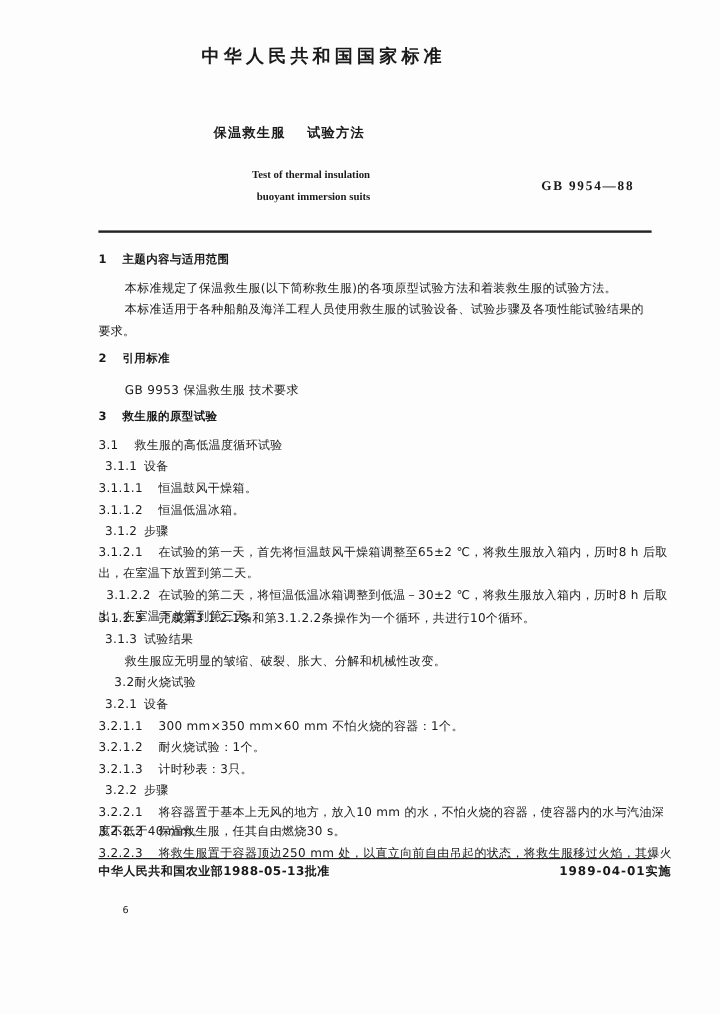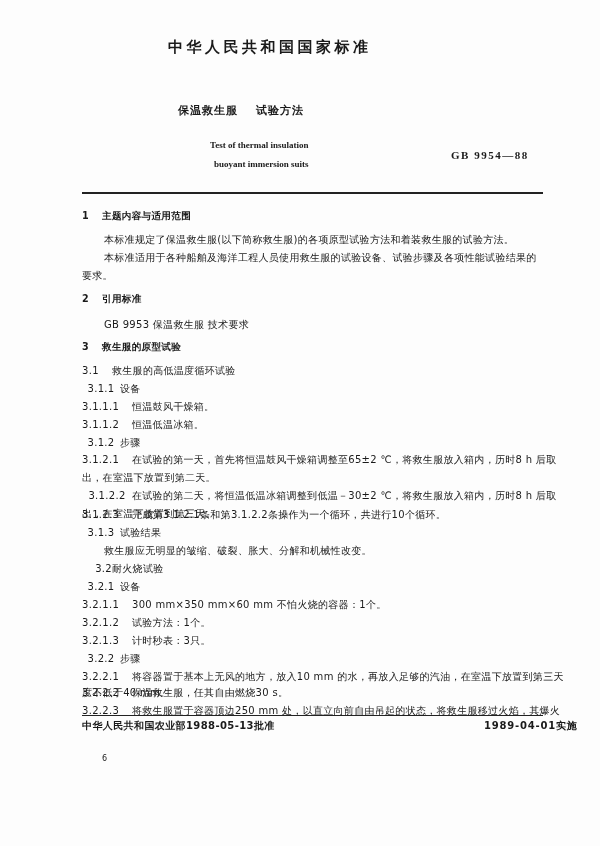--- a/index.html
+++ b/index.html
@@ -20,21 +20,21 @@
   .rule-bottom { left: 82px; top: 715px; width: 461px; height: 1.2px; }
   .line { position: absolute; left: 82px; font-size: 10px; white-space: nowrap; letter-spacing: 0.3px; }
   .line.indent { left: 104px; }
   .line.h1 { font-weight: bold; font-size: 9.6px; }
   .line .num { display: inline-block; }
   .line.h1 .num { width: 20px; }
   .line .num.w3 { width: 30px; }
   .line .num.w4 { width: 38px; text-align: center; }
   .line .num.w5 { width: 50px; }
   .footer-left { left: 82px; top: 719px; font-size: 10px; font-weight: bold; letter-spacing: 0.4px; }
-  .footer-right { left: 466px; top: 719px; font-size: 10px; font-weight: bold; letter-spacing: 0.8px; margin-left: 18px; }
+  .footer-right { left: 466px; top: 719px; font-size: 10px; font-weight: bold; letter-spacing: 0.8px; }
   .page-num { left: 102px; top: 754px; font-size: 8px; }
 </style>
 </head>
 <body>
 
 <div class="abs nat-title">中华人民共和国国家标准</div>
 
 <div class="abs doc-title">
   <span>保温救生服</span><span class="gap"></span><span>试验方法</span>
 </div>
@@ -60,24 +60,24 @@
 <div class="line" style="top: 453px;"><span class="num w5">3.1.2.1</span><span>在试验的第一天，首先将恒温鼓风干燥箱调整至65±2 ℃，将救生服放入箱内，历时8 h 后取</span></div>
 <div class="line" style="top: 471px;">出，在室温下放置到第二天。</div>
 <div class="line" style="top: 489px; text-align: center;"><span class="num w5">3.1.2.2</span><span>在试验的第二天，将恒温低温冰箱调整到低温－30±2 ℃，将救生服放入箱内，历时8 h 后取</span></div>
 <div class="line" style="top: 507px;">出，在室温下放置到第三天。</div>
 <div class="line" style="top: 508px;"><span class="num w5">3.1.2.3</span><span>完成第3.1.2.1条和第3.1.2.2条操作为一个循环，共进行10个循环。</span></div>
 <div class="line" style="top: 526px;"><span class="num w4">3.1.3</span><span>试验结果</span></div>
 <div class="line indent" style="top: 544px;">救生服应无明显的皱缩、破裂、胀大、分解和机械性改变。</div>
 <div class="line" style="top: 562px; text-align: right;"><span class="num w3">3.2</span><span>耐火烧试验</span></div>
 <div class="line" style="top: 580px;"><span class="num w4">3.2.1</span><span>设备</span></div>
 <div class="line" style="top: 598px;"><span class="num w5">3.2.1.1</span><span>300 mm×350 mm×60 mm 不怕火烧的容器：1个。</span></div>
-<div class="line" style="top: 616px;"><span class="num w5">3.2.1.2</span><span>试验方法：1个。</span></div>
+<div class="line" style="top: 616px;"><span class="num w5">3.2.1.2</span><span>耐火烧试验：1个。</span></div>
 <div class="line" style="top: 634px;"><span class="num w5">3.2.1.3</span><span>计时秒表：3只。</span></div>
 <div class="line" style="top: 652px;"><span class="num w4">3.2.2</span><span>步骤</span></div>
-<div class="line" style="top: 670px;"><span class="num w5">3.2.2.1</span><span>将容器置于基本上无风的地方，放入10 mm 的水，再放入足够的汽油，在室温下放置到第三天</span></div>
+<div class="line" style="top: 670px;"><span class="num w5">3.2.2.1</span><span>将容器置于基本上无风的地方，放入10 mm 的水，不怕火烧的容器，使容器内的水与汽油深</span></div>
 <div class="line" style="top: 686px;">度不低于40 mm。</div>
 
 <style>
   .line { transform-origin: left top; }
 </style>
 
 <div class="rule rule-bottom"></div>
 <div class="abs footer-left">中华人民共和国农业部1988-05-13批准</div>
 <div class="abs footer-right">1989-04-01实施</div>
 <div class="abs page-num">6</div>

